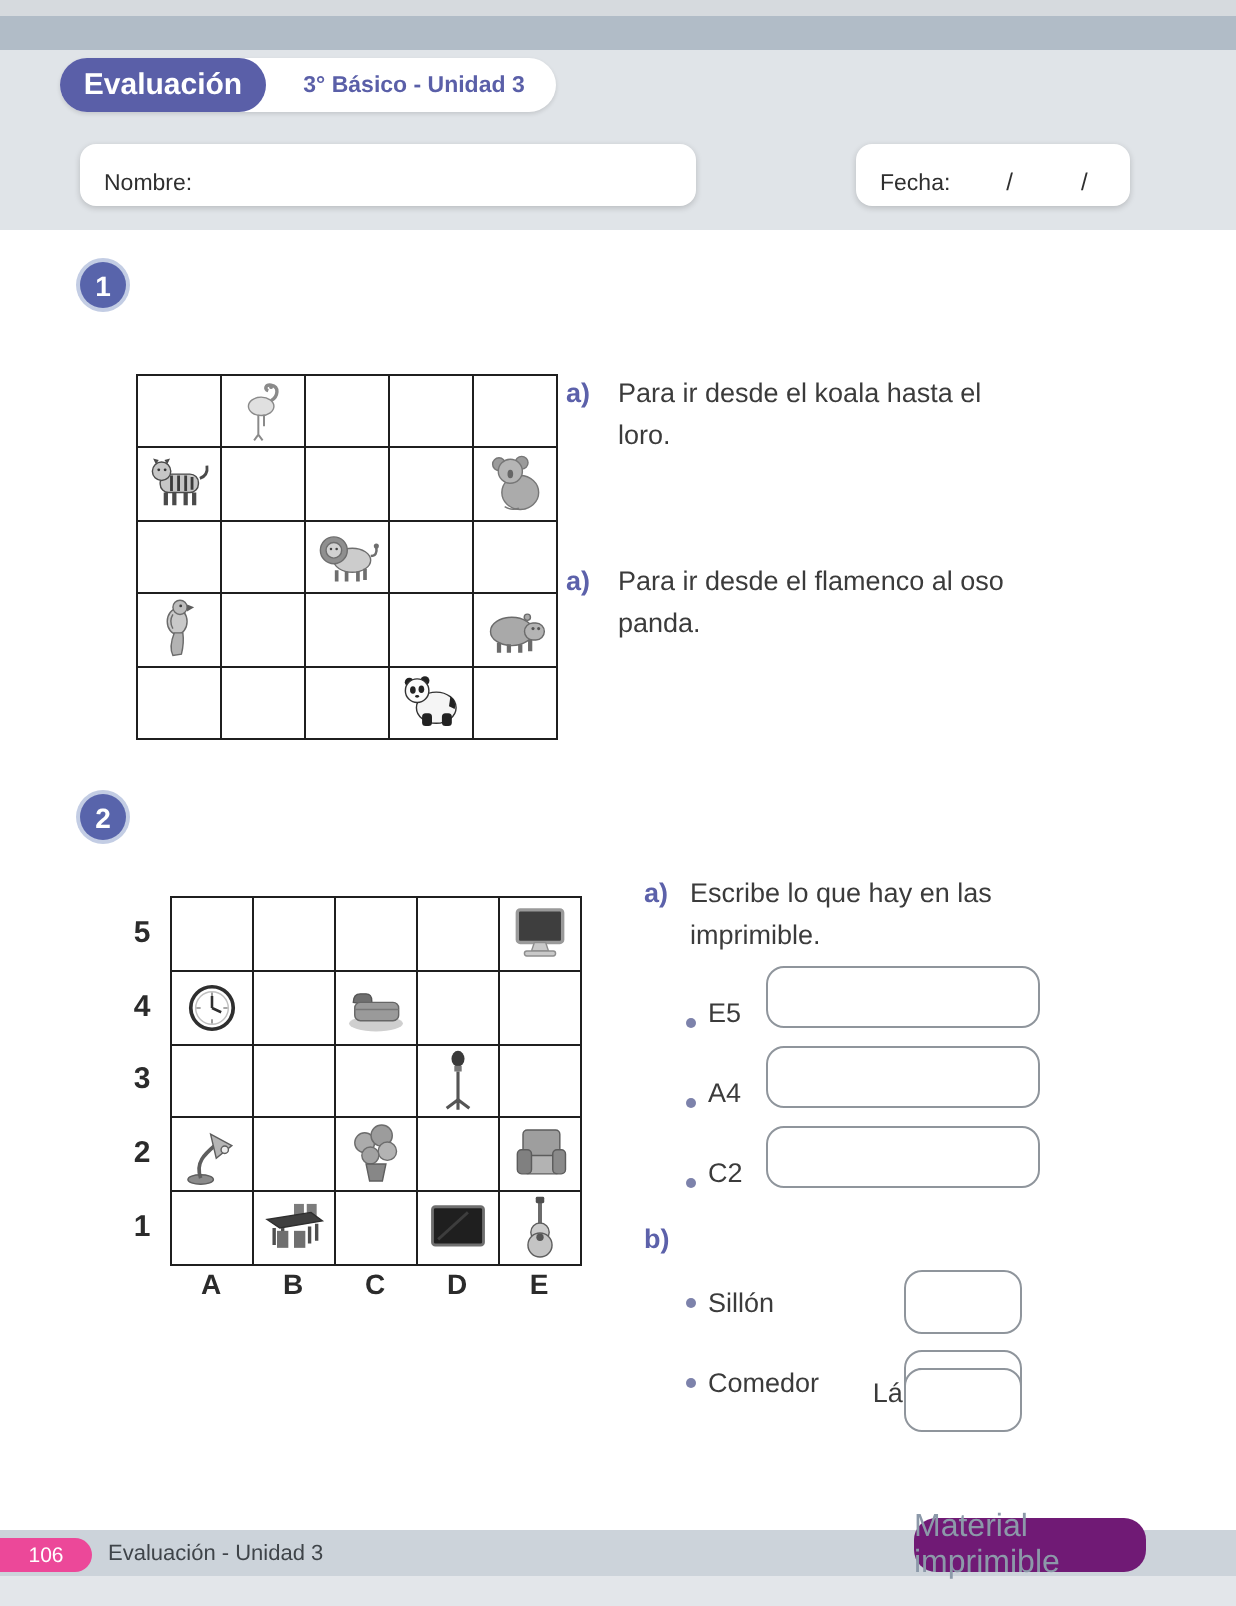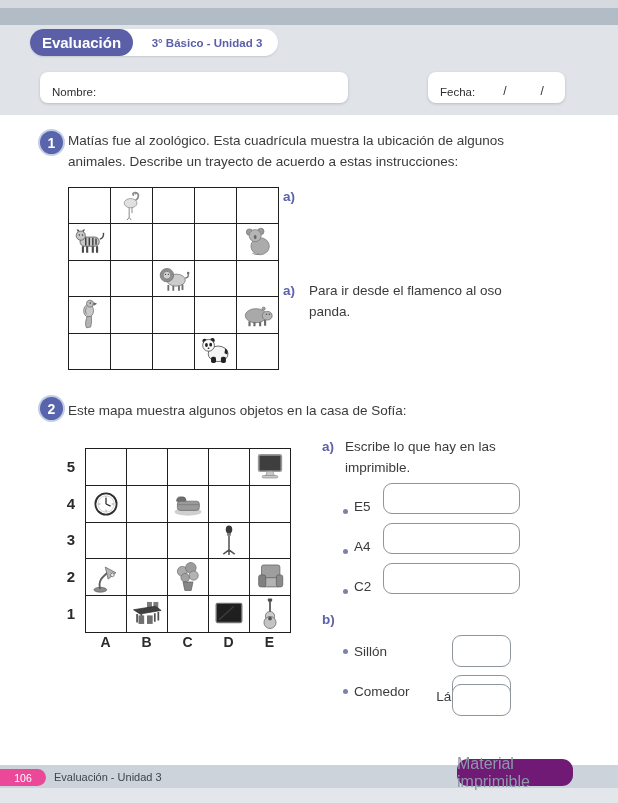--- a/index.html
+++ b/index.html
@@ -225,21 +225,20 @@
   <div class="p field name-field">
     <span class="name-label">Nombre:</span>
   </div>
   <div class="p field date-field">
     <span class="date-label">Fecha:</span>
     <span class="date-slash slash1">/</span>
     <span class="date-slash slash2">/</span>
   </div>
 
   <div class="p qnum q1num">1</div>
-  <div class="p qtext q1text">Matías fue al zoológico. Esta cuadrícula muestra la ubicación de algunos animales. Describe un trayecto de acuerdo a estas instrucciones:</div>
 
   <div class="p ggrid zoo">
       <div class="cell"></div>
       <div class="cell">
         <svg class="cell-icon" viewBox="0 0 48 48">
           <use href="#icon-flamingo"></use>
         </svg>
       </div>
       <div class="cell"></div>
       <div class="cell"></div>
@@ -285,28 +284,28 @@
       <div class="cell">
         <svg class="cell-icon" viewBox="0 0 48 48">
           <use href="#icon-panda"></use>
         </svg>
       </div>
       <div class="cell"></div>
     </div>
 
   <div class="p item q1itemA">
     <span class="abl">a)</span>
+    <span style="width:196px;">Para ir desde el koala hasta el loro.</span>
   </div>
   <div class="p item q1itemB">
     <span class="abl">a)</span>
     <span style="width:196px;">Para ir desde el flamenco al oso panda.</span>
   </div>
 
   <div class="p qnum q2num">2</div>
-  <div class="p qtext q2text">Este mapa muestra algunos objetos en la casa de Sofía:</div>
 
   <div class="p row-labels">
       <div class="row-label">5</div>
       <div class="row-label">4</div>
       <div class="row-label">3</div>
       <div class="row-label">2</div>
       <div class="row-label">1</div>
     </div>
   <div class="p ggrid house">
       <div class="cell"></div>

